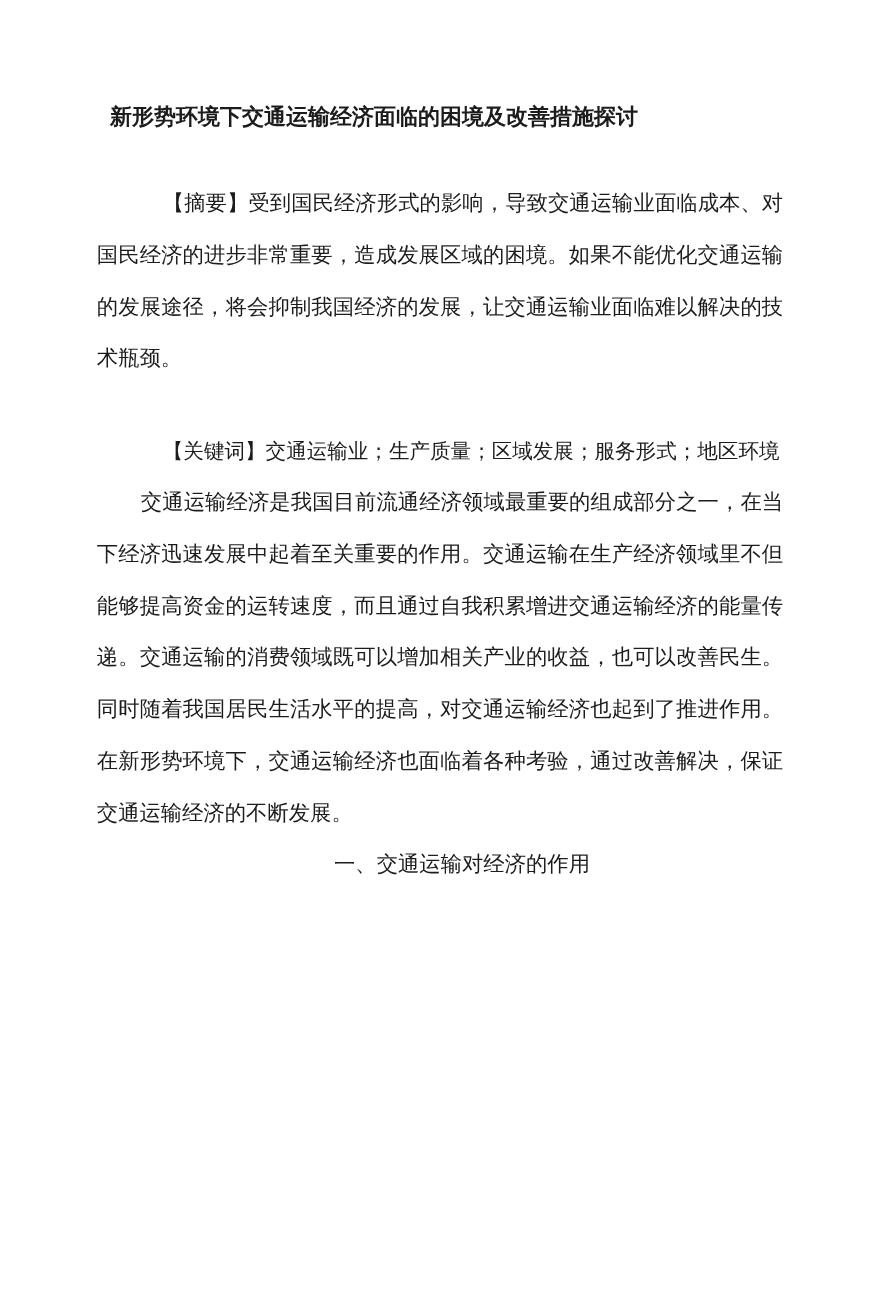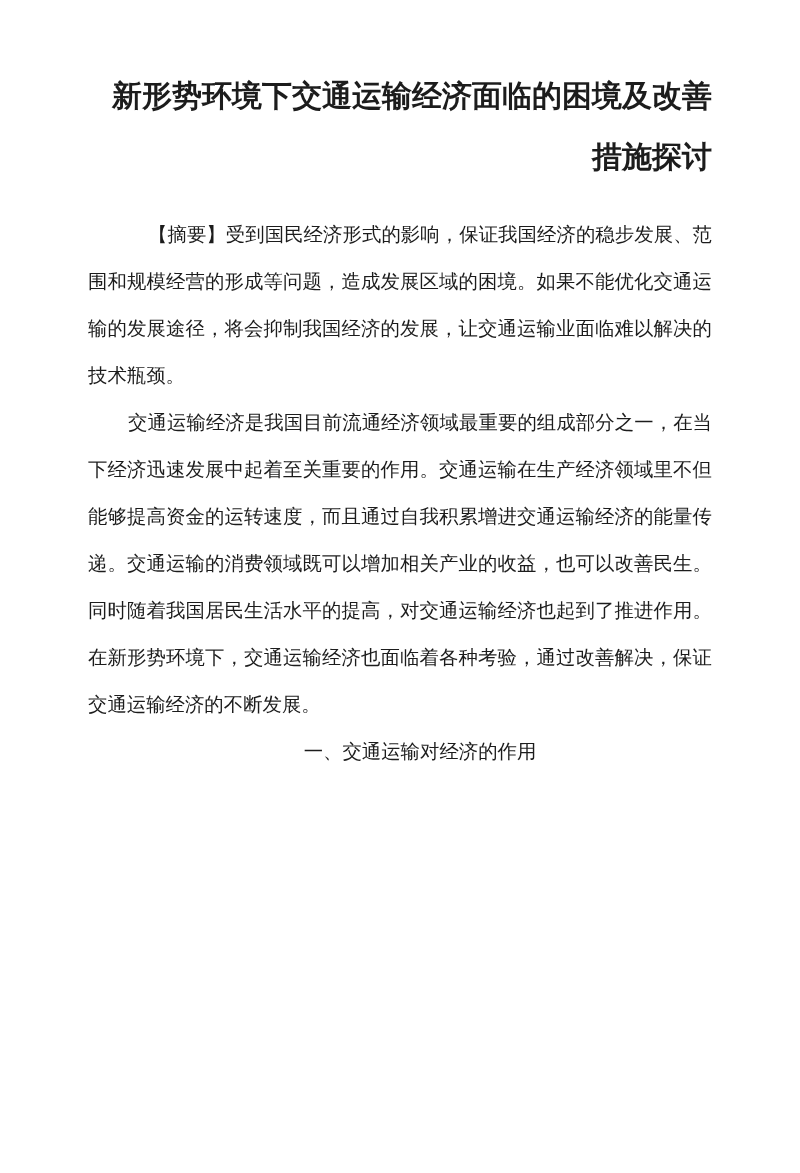--- a/index.html
+++ b/index.html
@@ -13,26 +13,26 @@
     height: 1173px;
     background: #ffffff;
     color: #1c1c1c;
     overflow: hidden;
     font-family: "Liberation Serif", "DejaVu Serif", serif;
   }
   .content {
     padding: 65px 88px 0 88px;
   }
   .doc-title {
-    margin: 0;
+    margin: 12px;
     font-family: "Liberation Sans", "DejaVu Sans", sans-serif;
     font-weight: 700;
-    font-size: 30px;
+    font-size: 20px;
     line-height: 61px;
-    text-align: right;
+    text-align: left;
     letter-spacing: 0;
   }
   .para {
     margin: 0;
     font-size: 19.4px;
     line-height: 47px;
     text-align: justify;
   }
   .abstract-para {
     margin-top: 24px;
@@ -56,22 +56,23 @@
   }
 </style>
 </head>
 <body>
 
 <div class="page">
   <div class="content">
 
     <h1 class="doc-title">新形势环境下交通运输经济面临的困境及改善措施探讨</h1>
 
-    <p class="para abstract-para">【摘要】受到国民经济形式的影响，保证我国经济的稳步发展、范围和规模经营的形成等问题，造成发展区域的困境。如果不能优化交通运输的发展途径，将会抑制我国经济的发展，让交通运输业面临难以解决的技术瓶颈。</p>
+    <p class="para abstract-para">【摘要】受到国民经济形式的影响，导致交通运输业面临成本、对国民经济的进步非常重要，造成发展区域的困境。如果不能优化交通运输的发展途径，将会抑制我国经济的发展，让交通运输业面临难以解决的技术瓶颈。</p>
 
+    <p class="para keywords-para">【关键词】交通运输业；生产质量；区域发展；服务形式；地区环境</p>
 
     <p class="para body-para">交通运输经济是我国目前流通经济领域最重要的组成部分之一，在当下经济迅速发展中起着至关重要的作用。交通运输在生产经济领域里不但能够提高资金的运转速度，而且通过自我积累增进交通运输经济的能量传递。交通运输的消费领域既可以增加相关产业的收益，也可以改善民生。同时随着我国居民生活水平的提高，对交通运输经济也起到了推进作用。在新形势环境下，交通运输经济也面临着各种考验，通过改善解决，保证交通运输经济的不断发展。</p>
 
     <h2 class="section-heading">一、交通运输对经济的作用</h2>
 
 
   </div>
 </div>
 
 </body></html>

